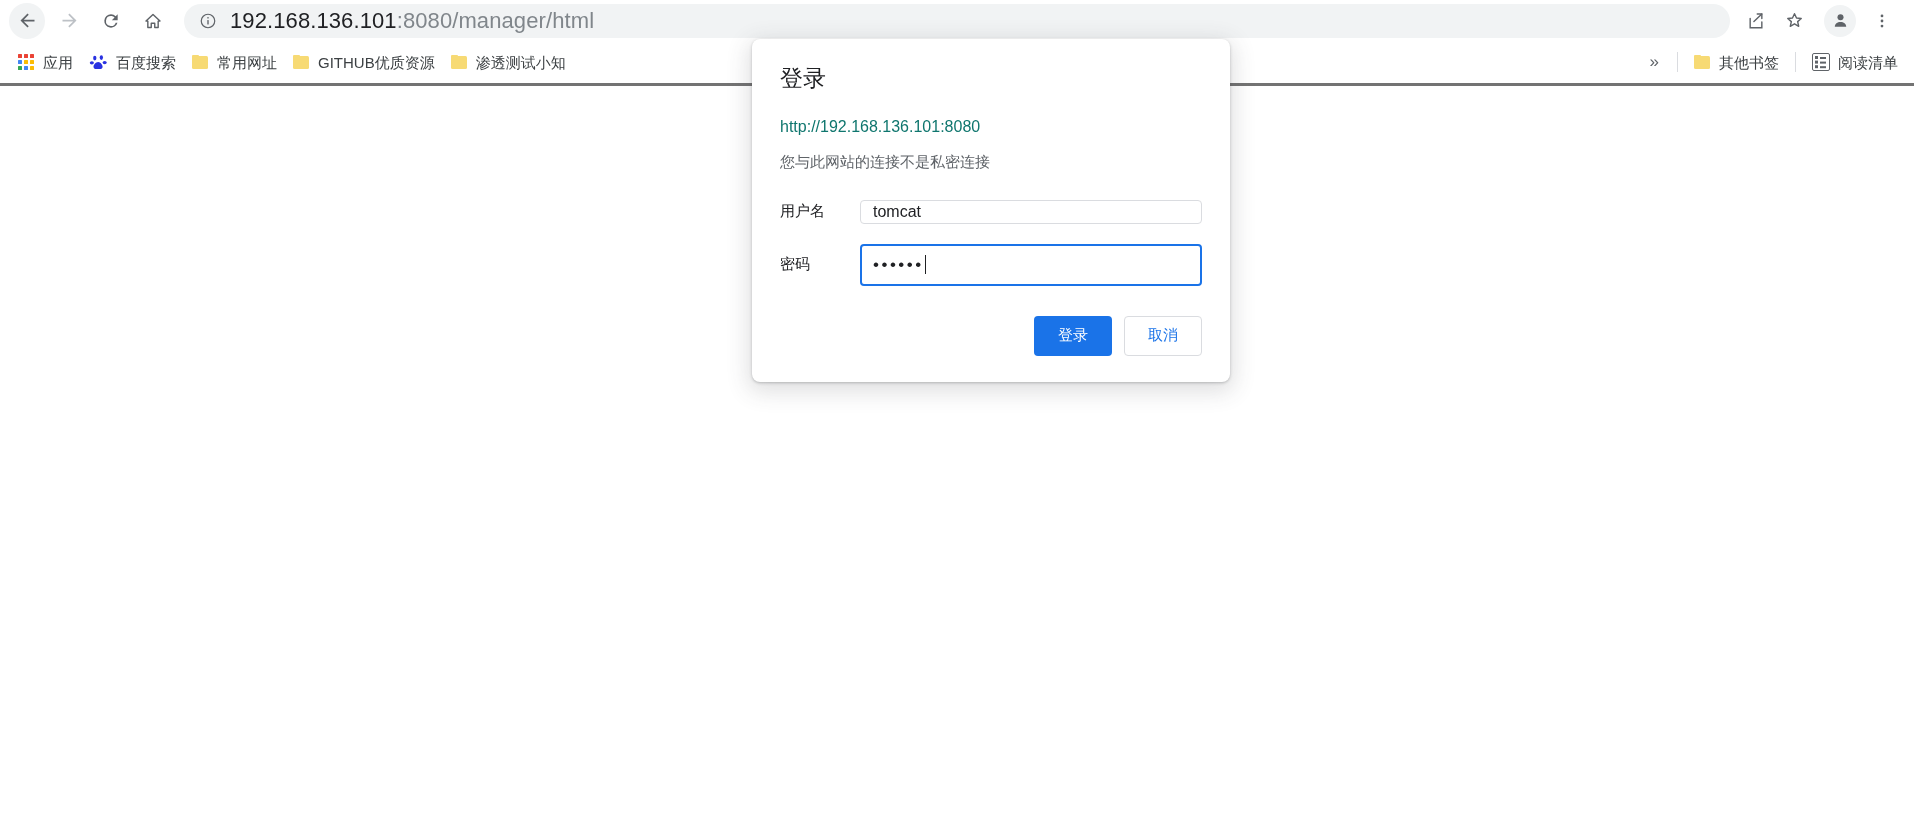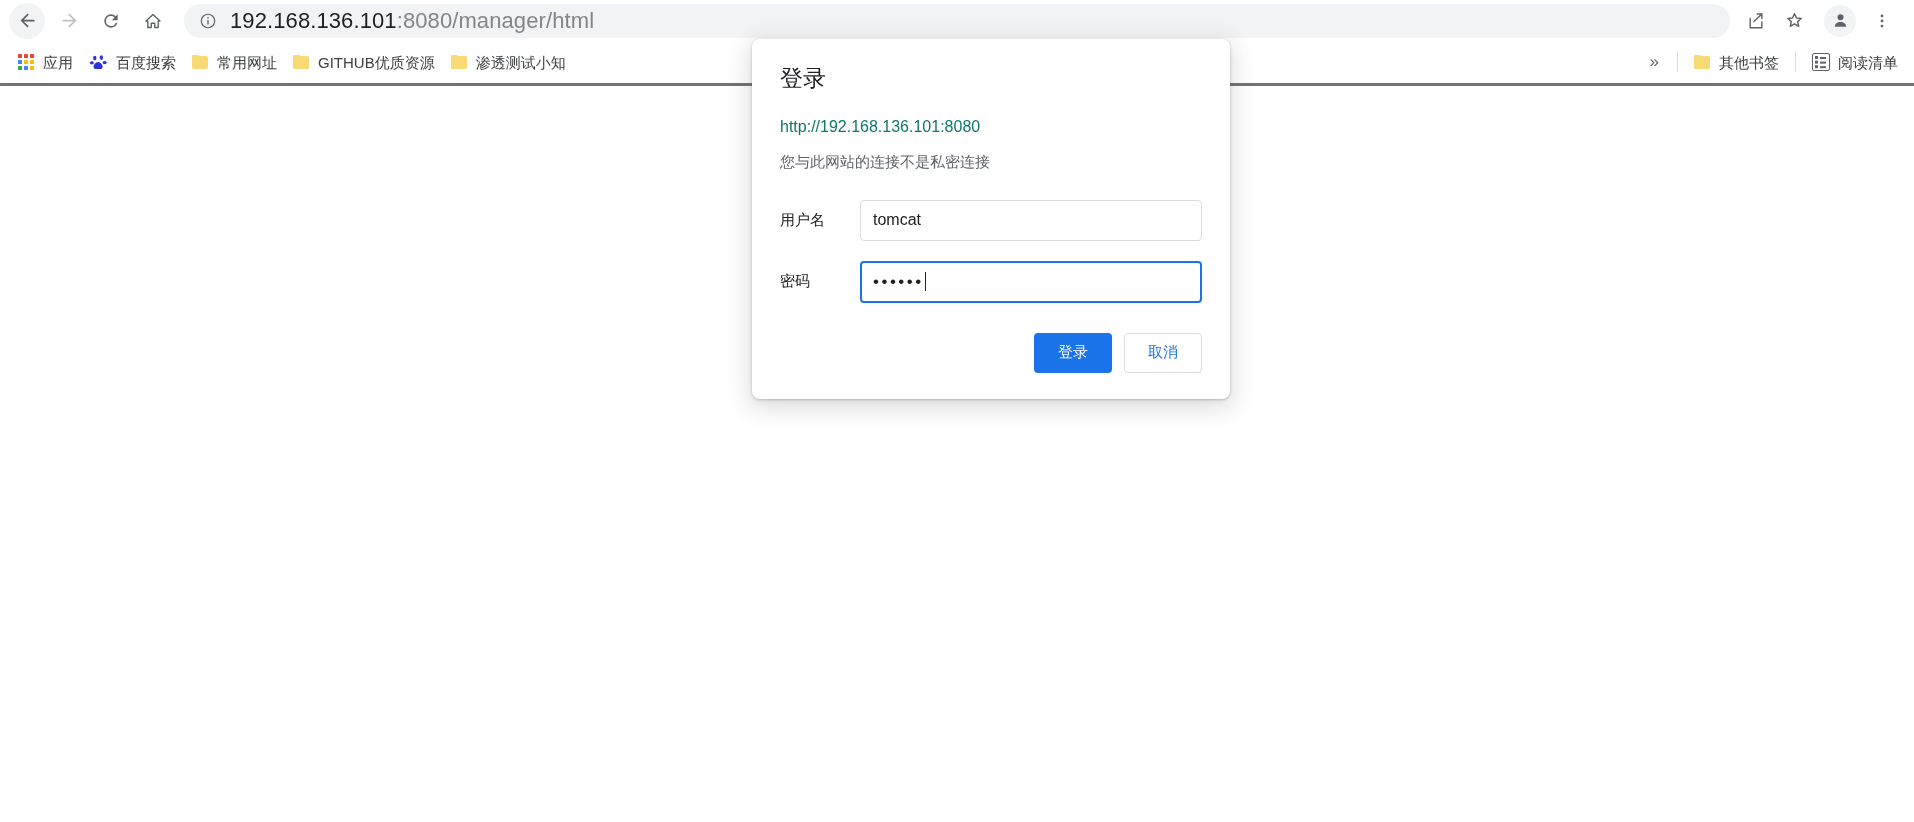--- a/index.html
+++ b/index.html
@@ -213,21 +213,21 @@
   }
   .form-label {
     width: 64px;
     flex: 0 0 auto;
     font-size: 15px;
     color: #202124;
     margin-right: 16px;
   }
   .form-input {
     flex: 1 1 auto;
-    height: 41px;
+    height: 24px;
     border: 1px solid #dadce0;
     border-radius: 4px;
     padding: 0 12px;
     font-size: 16px;
     color: #202124;
     background: #ffffff;
     outline: none;
     font-family: "Liberation Sans", "DejaVu Sans", sans-serif;
   }
   #password-display {

